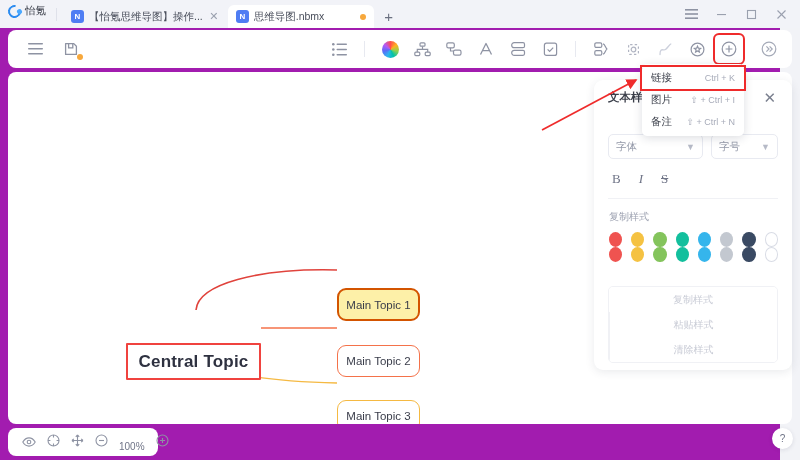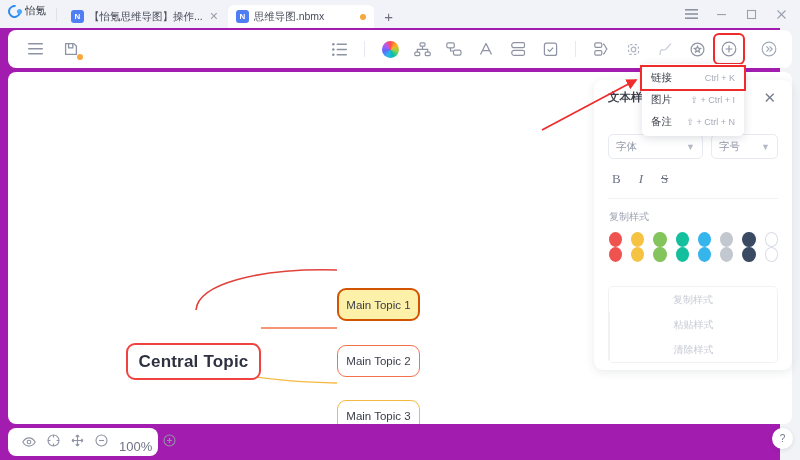--- a/index.html
+++ b/index.html
@@ -87,21 +87,21 @@
     position: absolute; left: 8px; top: 72px; width: 784px; height: 352px;
     background: #ffffff; border-radius: 8px; overflow: hidden;
   }
   .node {
     position: absolute;
     display: flex; align-items: center; justify-content: center;
     background: #ffffff; white-space: nowrap; margin-top: 33px;
   }
   .node-central {
     left: 118px; top: 238px; width: 135px; height: 37px;
-    border: 2.5px solid #f0433f; border-radius: 9px;
+    border: 2.5px solid #f0433f; border-radius: 1px;
     font-size: 17px; font-weight: bold; color: #2e3140; letter-spacing: .2px;
   }
   .node-t1 {
     left: 329px; top: 183px; width: 83px; height: 33px;
     border: 2.5px solid #d35400; border-radius: 9px; background: #fdf0a8;
     font-size: 11.5px; color: #3a3d4a;
   }
   .node-t2 {
     left: 329px; top: 240px; width: 83px; height: 32px;
     border: 1.4px solid #f4724a; border-radius: 9px;
@@ -167,21 +167,21 @@
   .menu-key { font-size: 9px; color: #a7abb9; }
   .menu-hl { outline: 2px solid #ef2b2b; outline-offset: 0px; }
 
   
   .statusbar {
     position: absolute; left: 8px; top: 428px; width: 150px; height: 28px;
     background: #ffffff; border-radius: 8px;
     display: flex; align-items: center; gap: 11px; padding: 0 14px;
     color: #8e93a3;
   }
-  .status-zoom { font-size: 13px; color: #6f7487; margin-top: 8px; }
+  .status-zoom { font-size: 10px; color: #6f7487; margin-top: 8px; }
   .helpbtn {
     position: absolute; left: 772px; top: 428px; width: 21px; height: 21px;
     background: #fff; border-radius: 50%;
     display: flex; align-items: center; justify-content: center;
     box-shadow: 0 1px 4px rgba(40,45,70,.12);
     font-size: 10px; color: #6f7487;
   }
   .annot { position: absolute; left: 0; top: 0; width: 800px; height: 460px;
            pointer-events: none; z-index: 60; }
 </style>

